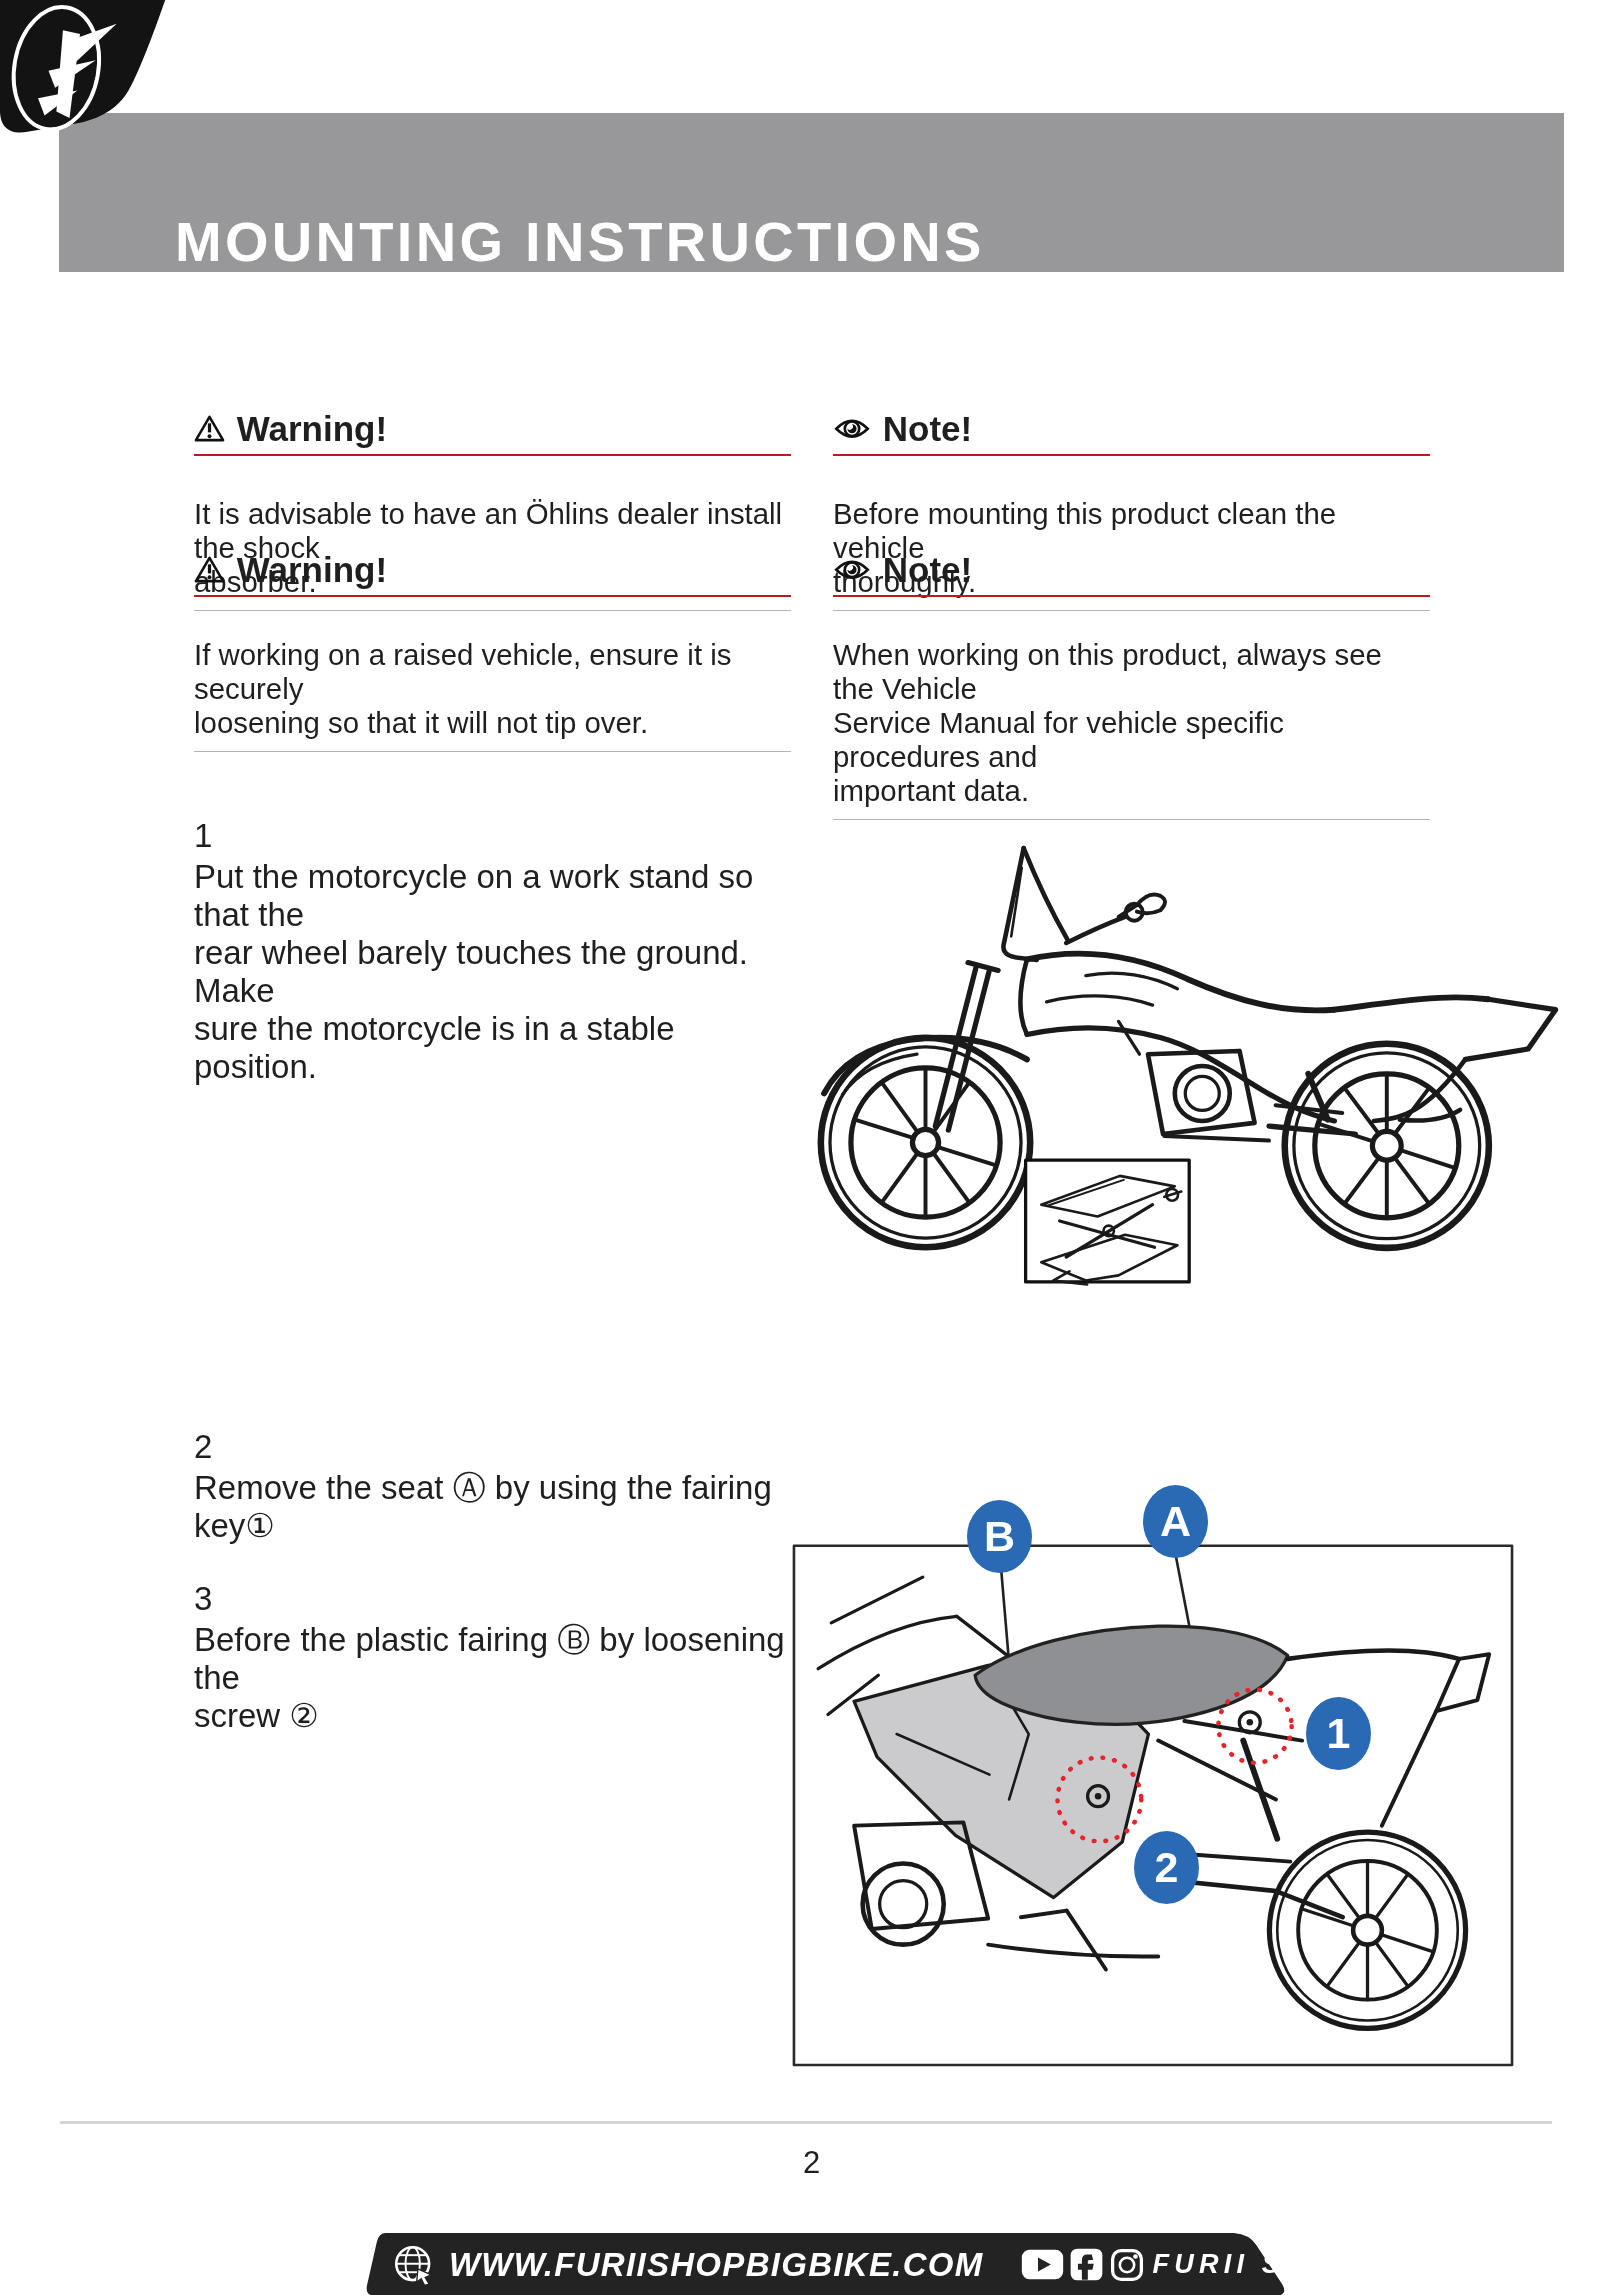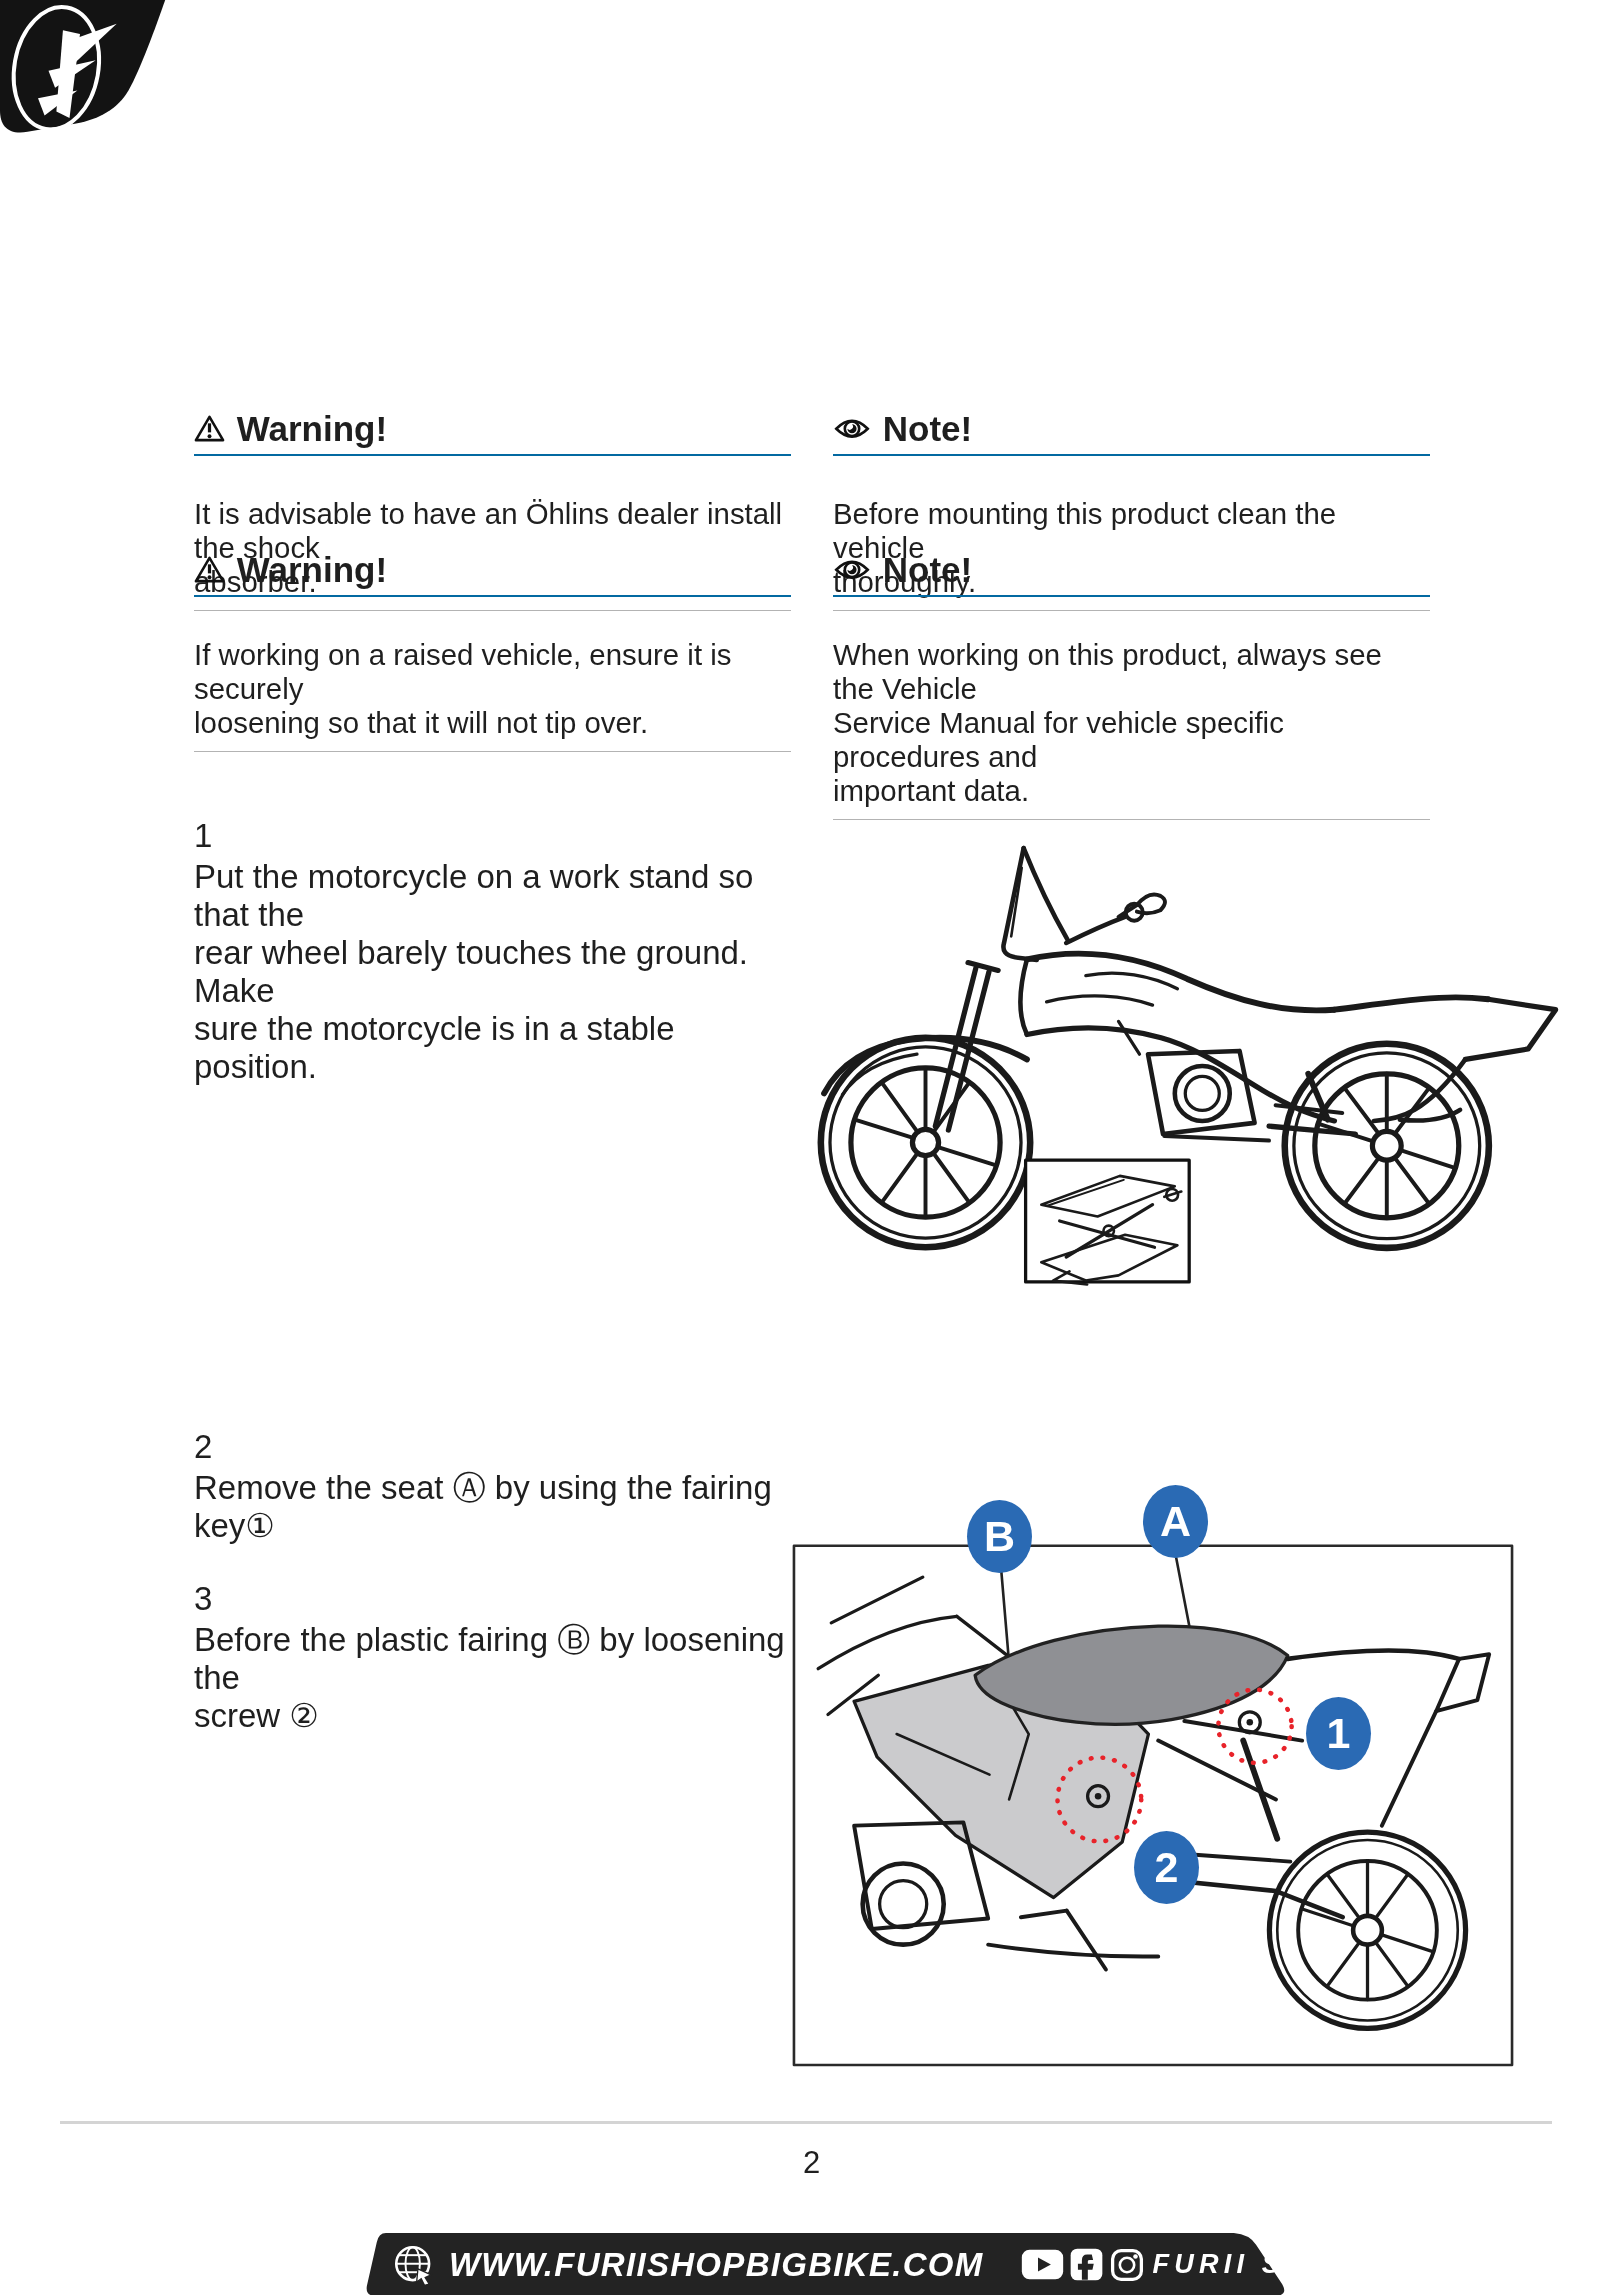--- a/index.html
+++ b/index.html
@@ -9,21 +9,21 @@
   }
   
   .banner{position:absolute;left:59px;top:113px;width:1505px;height:159px;background:#98989b;}
   .banner .title{
     position:absolute;left:116px;bottom:0px;font-size:56px;font-weight:bold;color:#ffffff;
     letter-spacing:3.3px;line-height:60px;white-space:nowrap;
   }
   .logo{position:absolute;left:0;top:0;width:177px;height:141px;}
   
   .alert{position:absolute;width:597px;}
-  .alert .head{display:flex;align-items:center;gap:11.8px;padding-bottom:7.9px;border-bottom:2px solid #0369a1;}
+  .alert .head{display:flex;align-items:center;gap:11.8px;padding-bottom:7.9px;border-bottom:2px solid #b91c1c;}
   .alert .head .htxt{font-size:35px;font-weight:bold;line-height:35px;}
   .alert .body{
     font-size:29.4px;line-height:34px;white-space:pre-line;
     padding:5.2px 0 10.5px 0;border-bottom:1.3px solid #b3b3b3;margin-top:36px;
   }
   .w1{left:194px;top:411px;}
   .n1{left:833px;top:411px;}
   .w2{left:194px;top:552px;}
   .n2{left:833px;top:552px;}
   
@@ -57,20 +57,23 @@
   .footer .url{font-size:33px;font-style:italic;font-weight:bold;letter-spacing:1.3px;margin-left:14.4px;white-space:nowrap;}
   .footer .social{display:flex;align-items:center;gap:6.5px;margin-left:37px;}
   .footer .brand{font-size:27px;font-style:italic;font-weight:bold;letter-spacing:5.2px;margin-left:9px;white-space:nowrap;}
   svg{display:block;}
 </style>
 </head>
 <body>
 
 <div class="page">
 
+  <div class="banner">
+    <div class="title">MOUNTING INSTRUCTIONS</div>
+  </div>
 
   <div class="logo">
     <svg width="177" height="141" viewBox="0 0 270 215">
       <path d="M0,0 L252,0 C238,40 214,106 196,138 C180,166 150,182 118,188 L42,201 C12,206 0,192 0,168 Z" fill="#131313"></path>
       <ellipse cx="86" cy="104" rx="64" ry="94" transform="rotate(10 86 104)" fill="none" stroke="#ffffff" stroke-width="6"></ellipse>
       <path d="M96,46 L122,52 L106,180 L86,170 Z" fill="#ffffff"></path>
       <path d="M100,64 L178,36 L116,94 Z" fill="#ffffff"></path>
       <path d="M74,108 L146,92 L84,134 Z" fill="#ffffff"></path>
       <path d="M58,150 L118,138 L68,176 Z" fill="#ffffff"></path>
     </svg>

